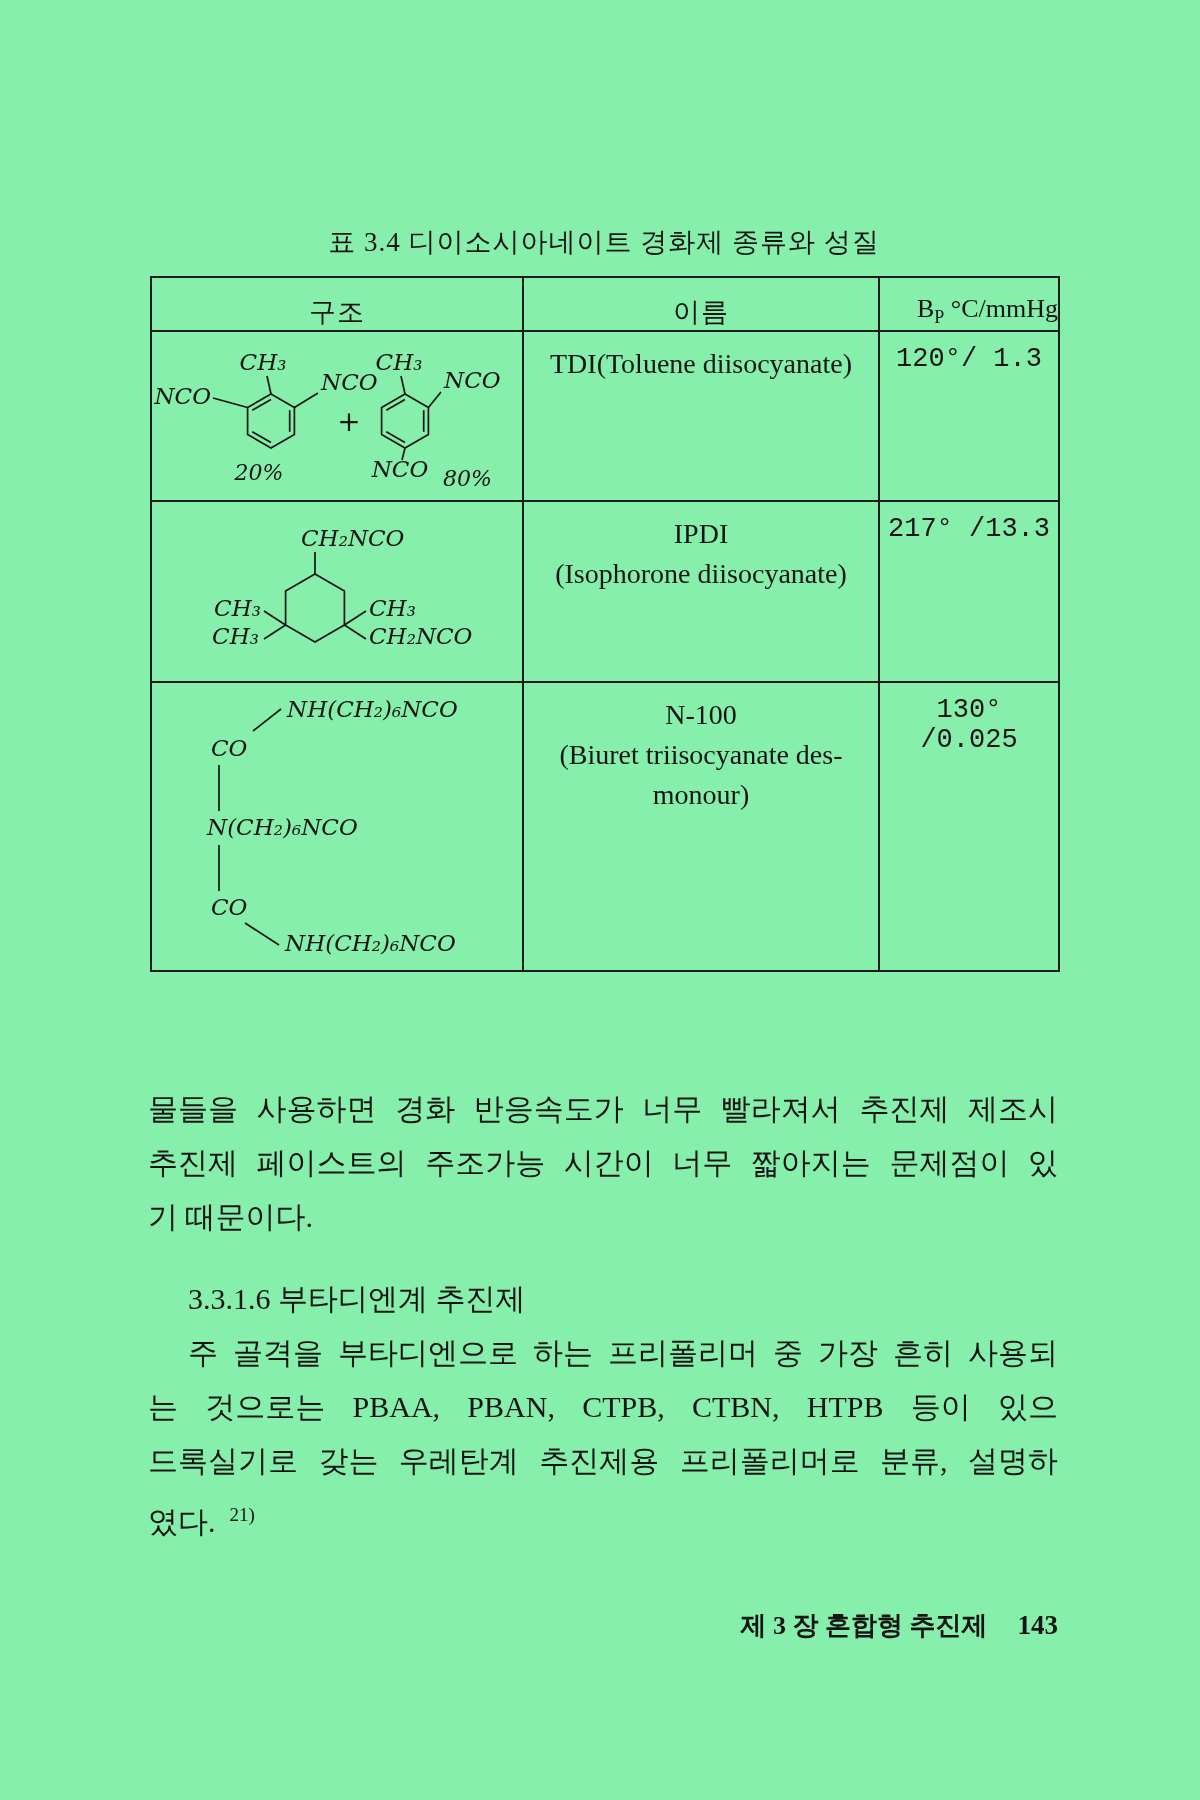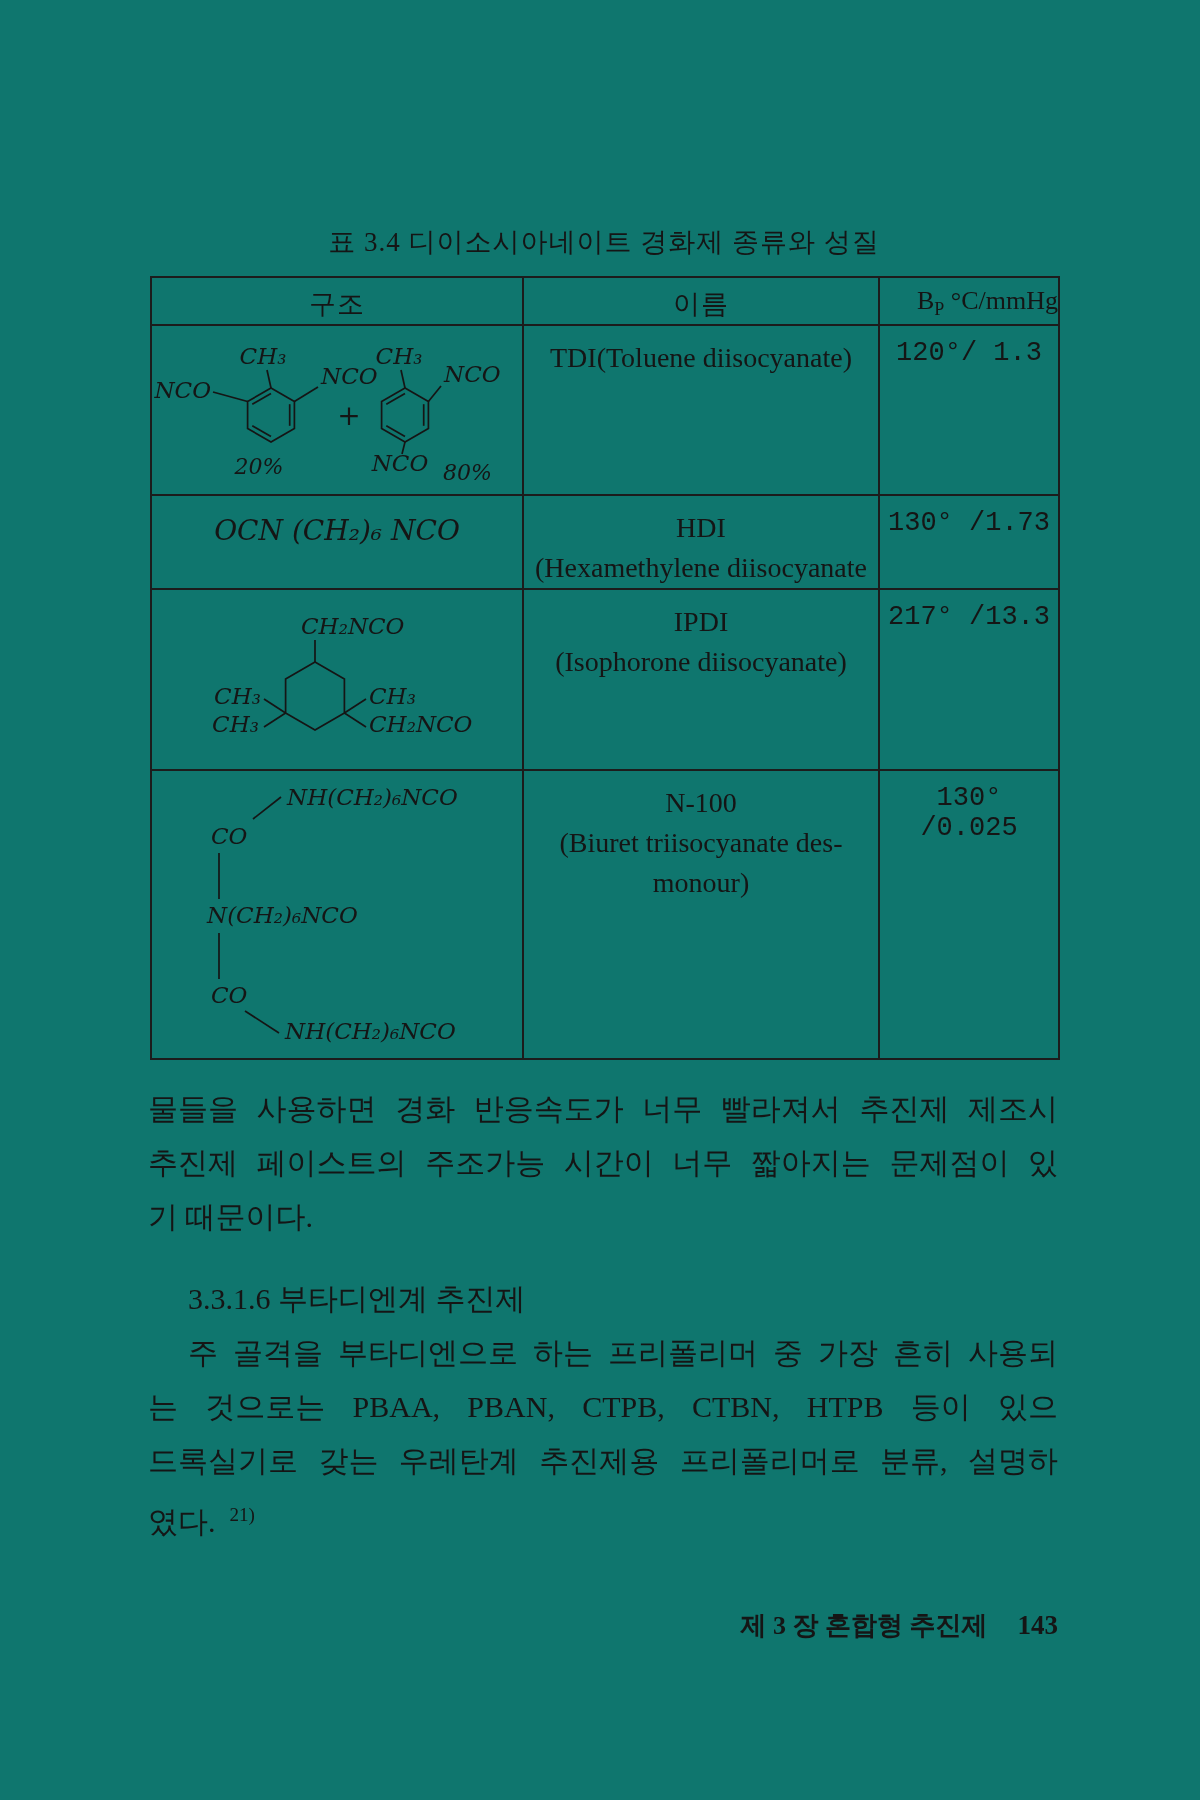--- a/index.html
+++ b/index.html
@@ -1,31 +1,31 @@
 <!DOCTYPE html>
 <html><head>
 <meta charset="utf-8">
 <style>
   * { margin:0; padding:0; box-sizing:border-box; }
   html,body { background:#ffffff; }
   .page {
-    position:relative; width:1200px; height:1800px; background:#0f766e;
+    position:relative; width:1200px; height:1800px; background:#86efac;
     font-family:"Liberation Serif","DejaVu Serif",serif; color:#151515;
     overflow:hidden;
   }
   .table-title {
     position:absolute; top:224px; left:150px; width:908px;
     text-align:center; font-size:27px; letter-spacing:1px;
   }
   table.main {
     position:absolute; top:276px; left:150px; width:908px;
     border-collapse:collapse; table-layout:fixed;
   }
   table.main td { border:2px solid #1c1c1c; vertical-align:top; }
-  td.hd { text-align:center; font-size:27px; padding-top:8px; height:48px; vertical-align:middle; letter-spacing:1px; }
+  td.hd { text-align:center; font-size:27px; padding-top:16px; height:48px; vertical-align:middle; letter-spacing:1px; }
   td.hd.bph { text-align:right; padding-left:8px; font-size:26px; letter-spacing:0; }
   td.hd.bph sub { font-size:18px; }
   .structcell { text-align:center;font-style:italic; }
   .structcell svg { display:inline-block; }
   .txtstruct { font-size:28px; text-align:center; padding-top:18px; font-family:"DejaVu Serif",serif; }
   .namecell { text-align:center; font-size:28px; padding-top:12px; line-height:40px; }
   .bpcell { text-align:center; font-size:27px; padding-top:12px;font-family:Liberation Mono, monospace; }
   .clabel { font-family:"DejaVu Serif","Liberation Serif",serif; font-size:23px; fill:#151515; }
   .clabel.big { font-size:28px; }
   .clabel.pct { font-size:22px; }
@@ -102,32 +102,20 @@
         </svg>
       </td>
       <td class="namecell">
         <div>TDI(Toluene diisocyanate)</div>
       </td>
       <td class="bpcell">
         <div>120°/ 1.3</div>
       </td>
     </tr>
 
-    <tr>
-      <td class="structcell" style="height:92px">
-        <div class="txtstruct">OCN (CH₂)₆ NCO</div>
-      </td>
-      <td class="namecell">
-        <div>HDI</div>
-        <div>(Hexamethylene diisocyanate</div>
-      </td>
-      <td class="bpcell">
-        <div>130° /1.73</div>
-      </td>
-    </tr>
 
     <tr>
       <td class="structcell" style="height:177px">
         <svg width="368" height="175" viewBox="0 0 368 175">
           <g transform="translate(162,106)">
             <path class="bond" d="M0,-34 L29.4,-17 L29.4,17 L0,34 L-29.4,17 L-29.4,-17 Z" fill="none"></path>
           </g>
           <line class="bond" x1="162" y1="72" x2="162" y2="50"></line>
           <text class="clabel" x="148" y="44" text-anchor="start">CH₂NCO</text>
           <line class="bond" x1="132.6" y1="123" x2="111" y2="109"></line>

